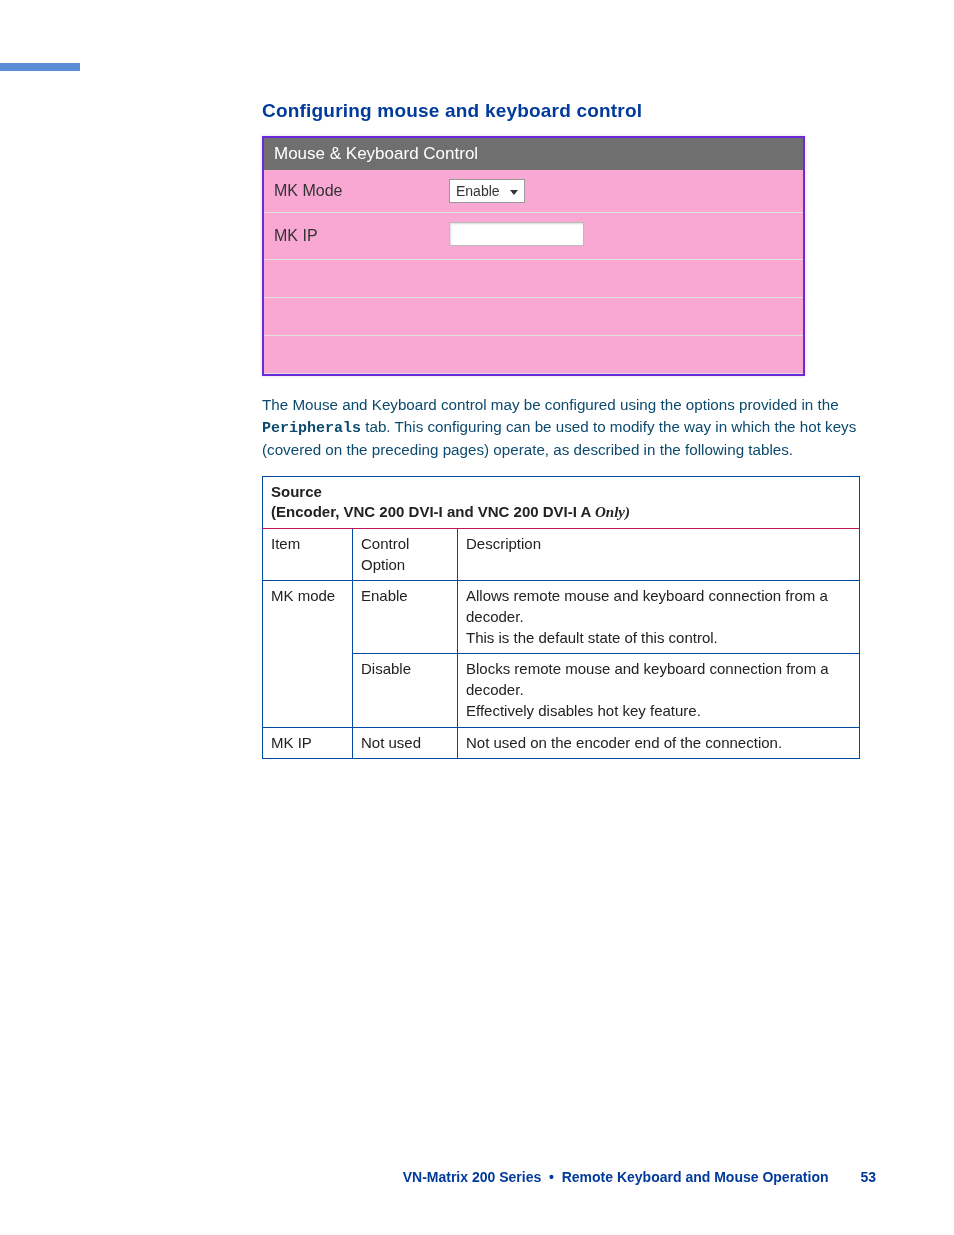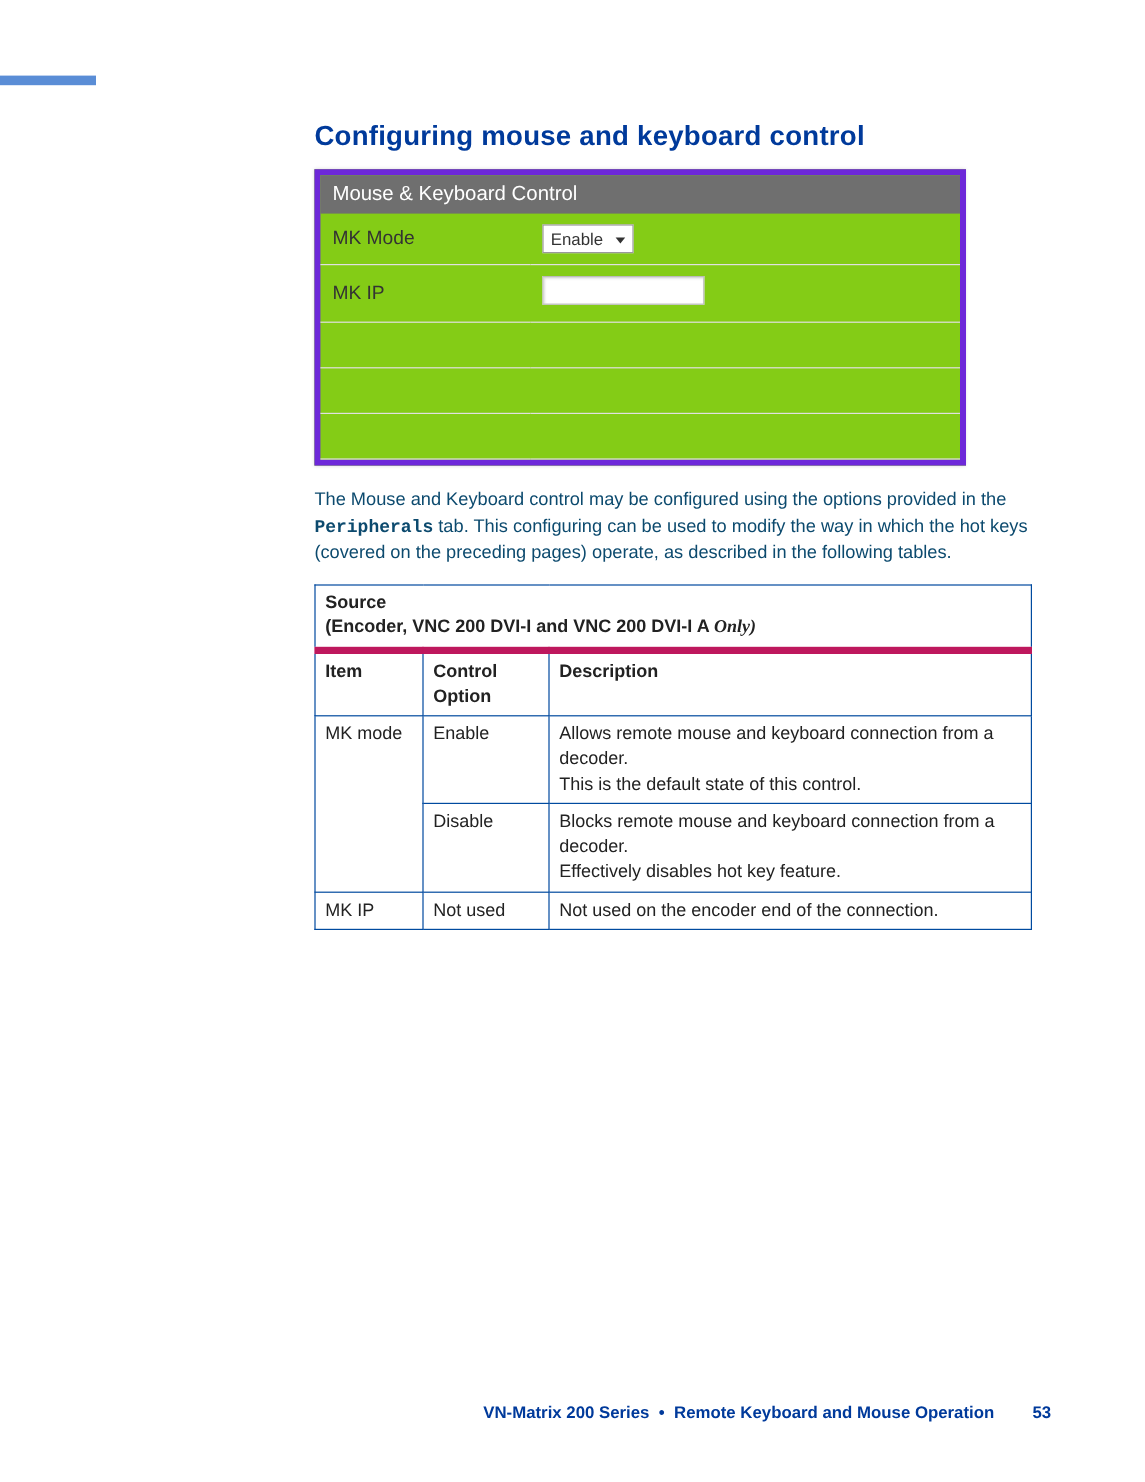--- a/index.html
+++ b/index.html
@@ -20,30 +20,30 @@
     height: 8px;
     background: #5a8dd6;
   }
   .page {
     position: absolute;
     top: 100px;
     left: 262px;
     width: 600px;
   }
   h2.section-title {
-    font-size: 23px;
+    font-size: 19px;
     font-weight: 700;
     color: #003a9b;
     margin: 0 0 14px 0;
     letter-spacing: 0.2px;
   }
   
   .panel {
-    border: 5px solid #6d28d9;
-    background: #84cc16;
+    border: 2px solid #6d28d9;
+    background: #f9a8d4;
     box-shadow: 0 0 3px rgba(0,0,0,0.15);
     width: 543px;
   }
   .panel-header {
     background: #6f6f6f;
     color: #fff;
     font-size: 17px;
     padding: 6px 10px;
     font-family: Arial, sans-serif;
   }
@@ -110,24 +110,24 @@
   }
   .desc-table th, .desc-table td {
     border: 1px solid #004a9f;
     padding: 5px 8px;
     text-align: left;
     vertical-align: top;
     line-height: 1.38;
   }
   .desc-table .hdr td {
     font-weight: 700;
-    border-bottom: 6px solid #be185d;
+    border-bottom: 1px solid #be185d;
   }
   .desc-table .colhdr td {
-    font-weight: 700;
+    font-weight: 400;
   }
   .desc-table em { font-style: italic; font-family: Liberation Serif, serif; }
   
   .footer {
     position: absolute;
     bottom: 50px;
     left: 0;
     width: 954px;
     text-align: right;
     padding-right: 92px;

